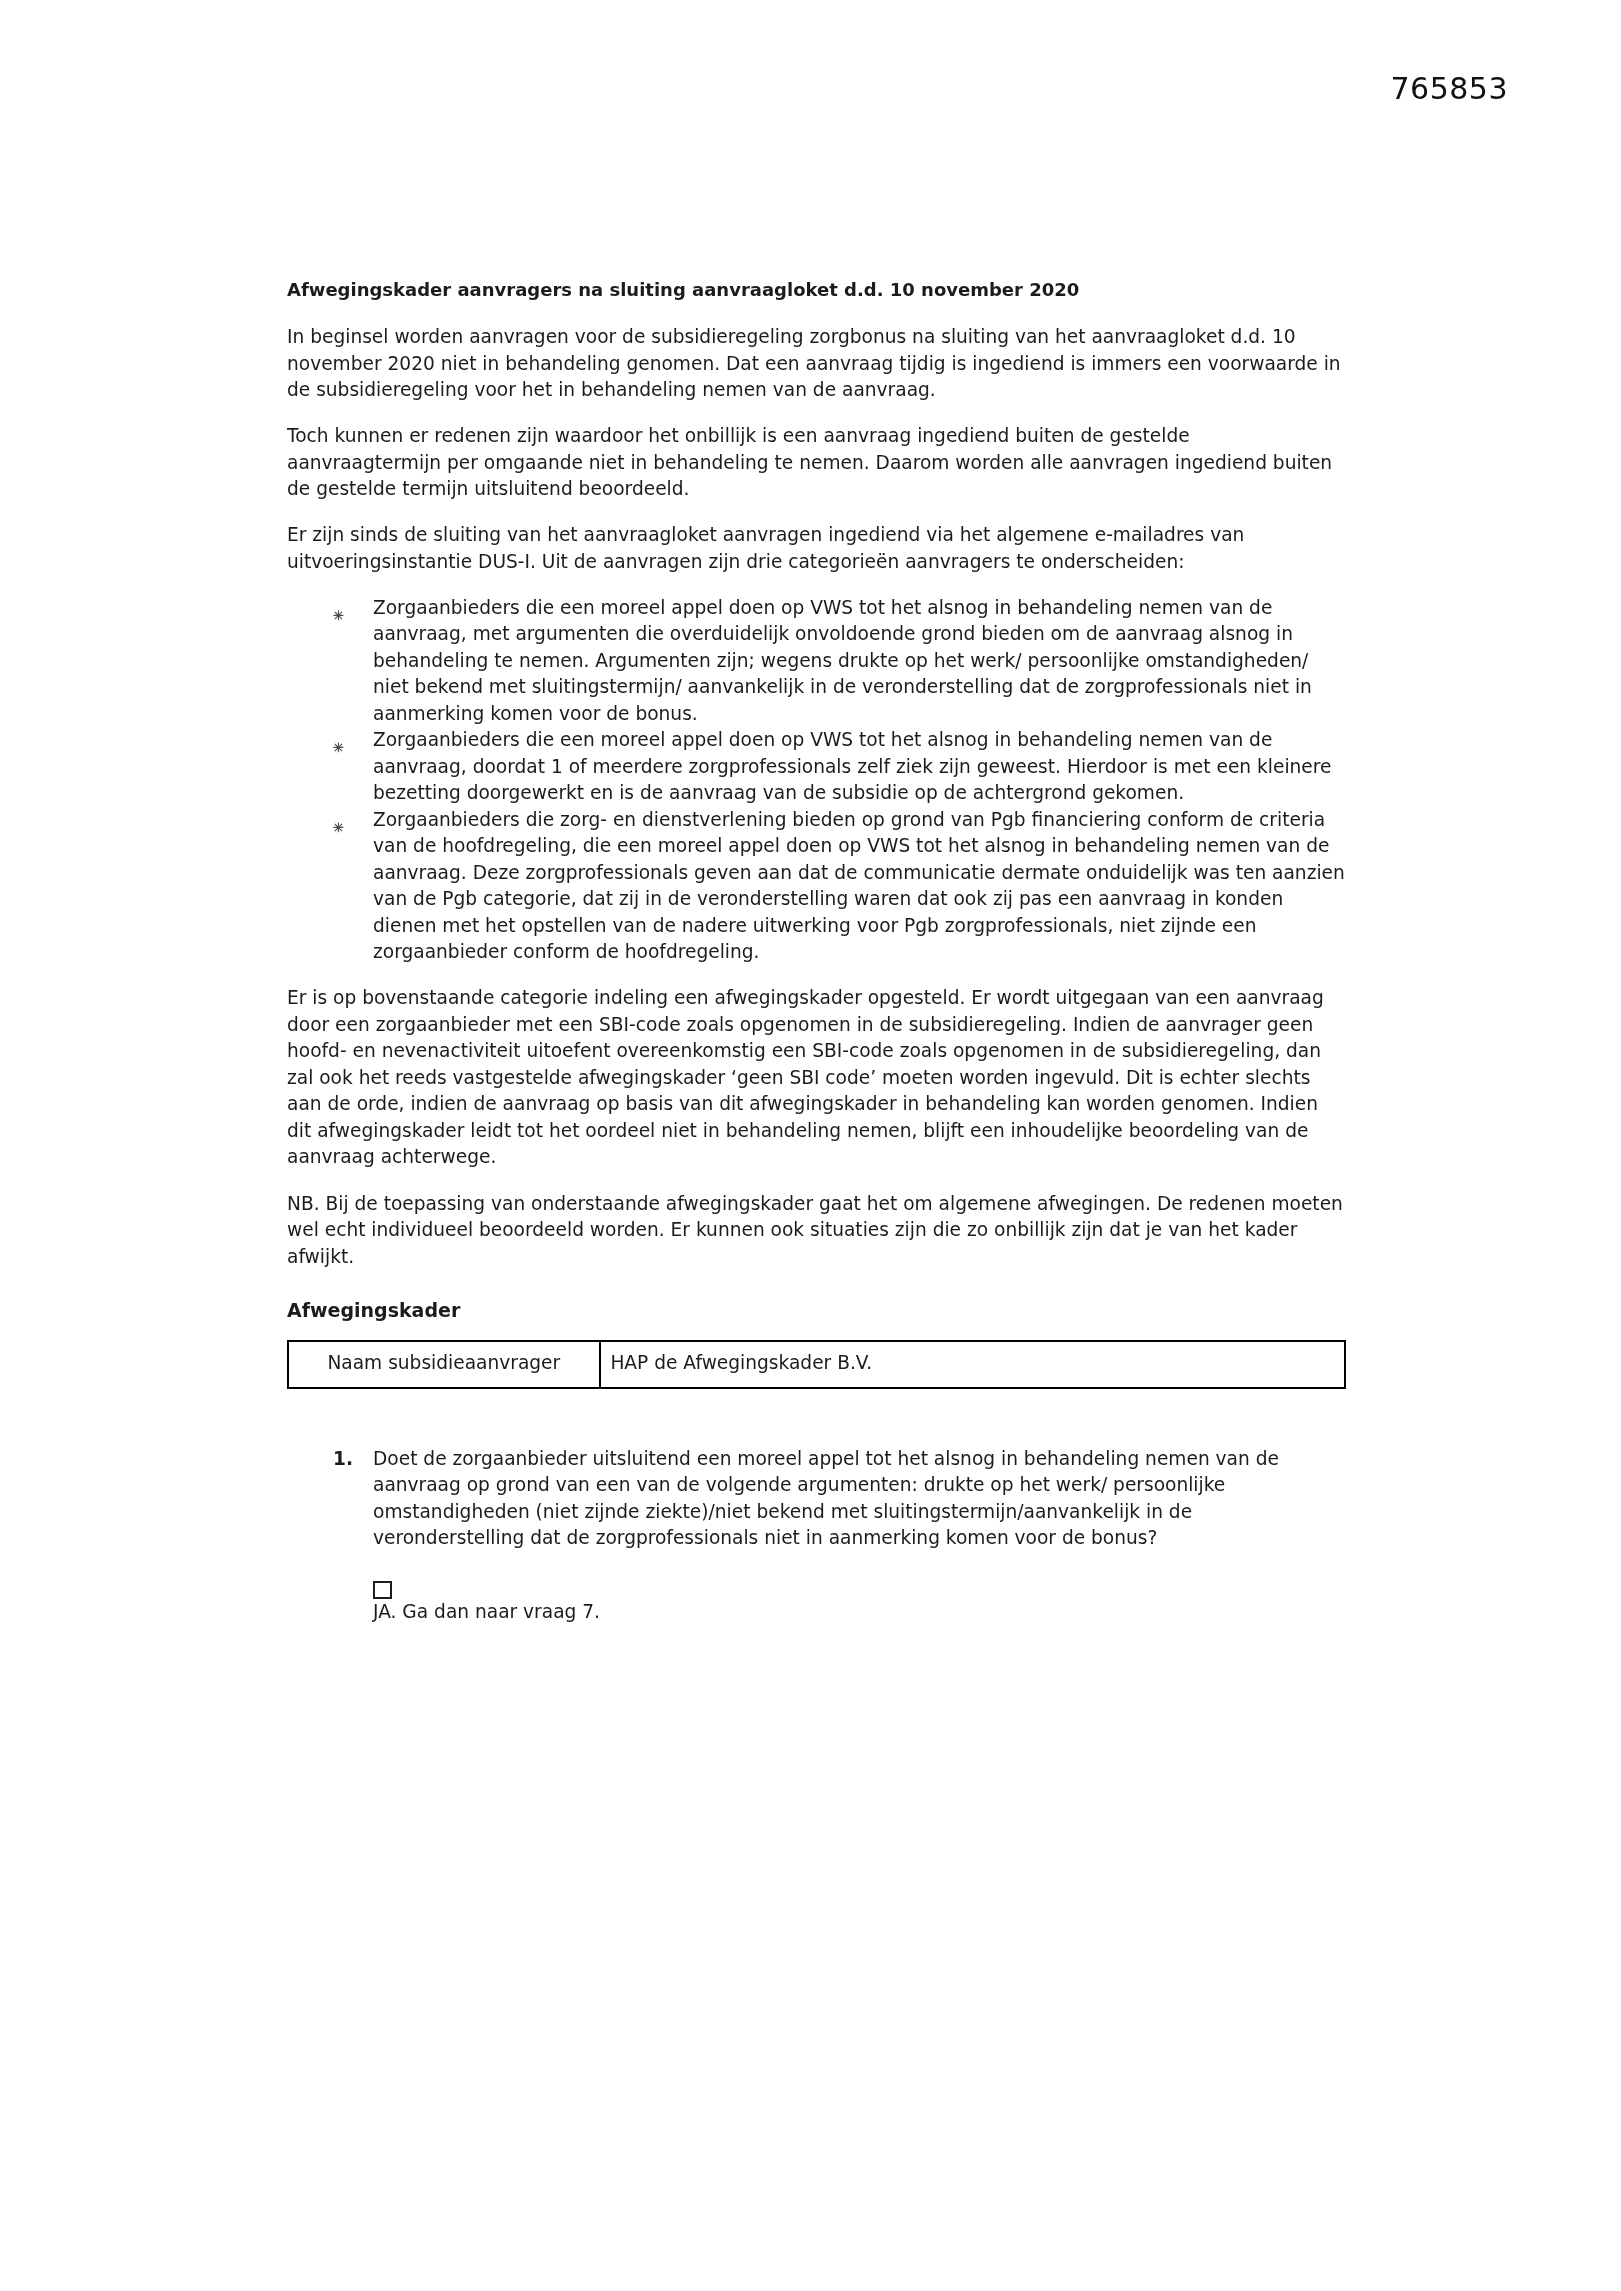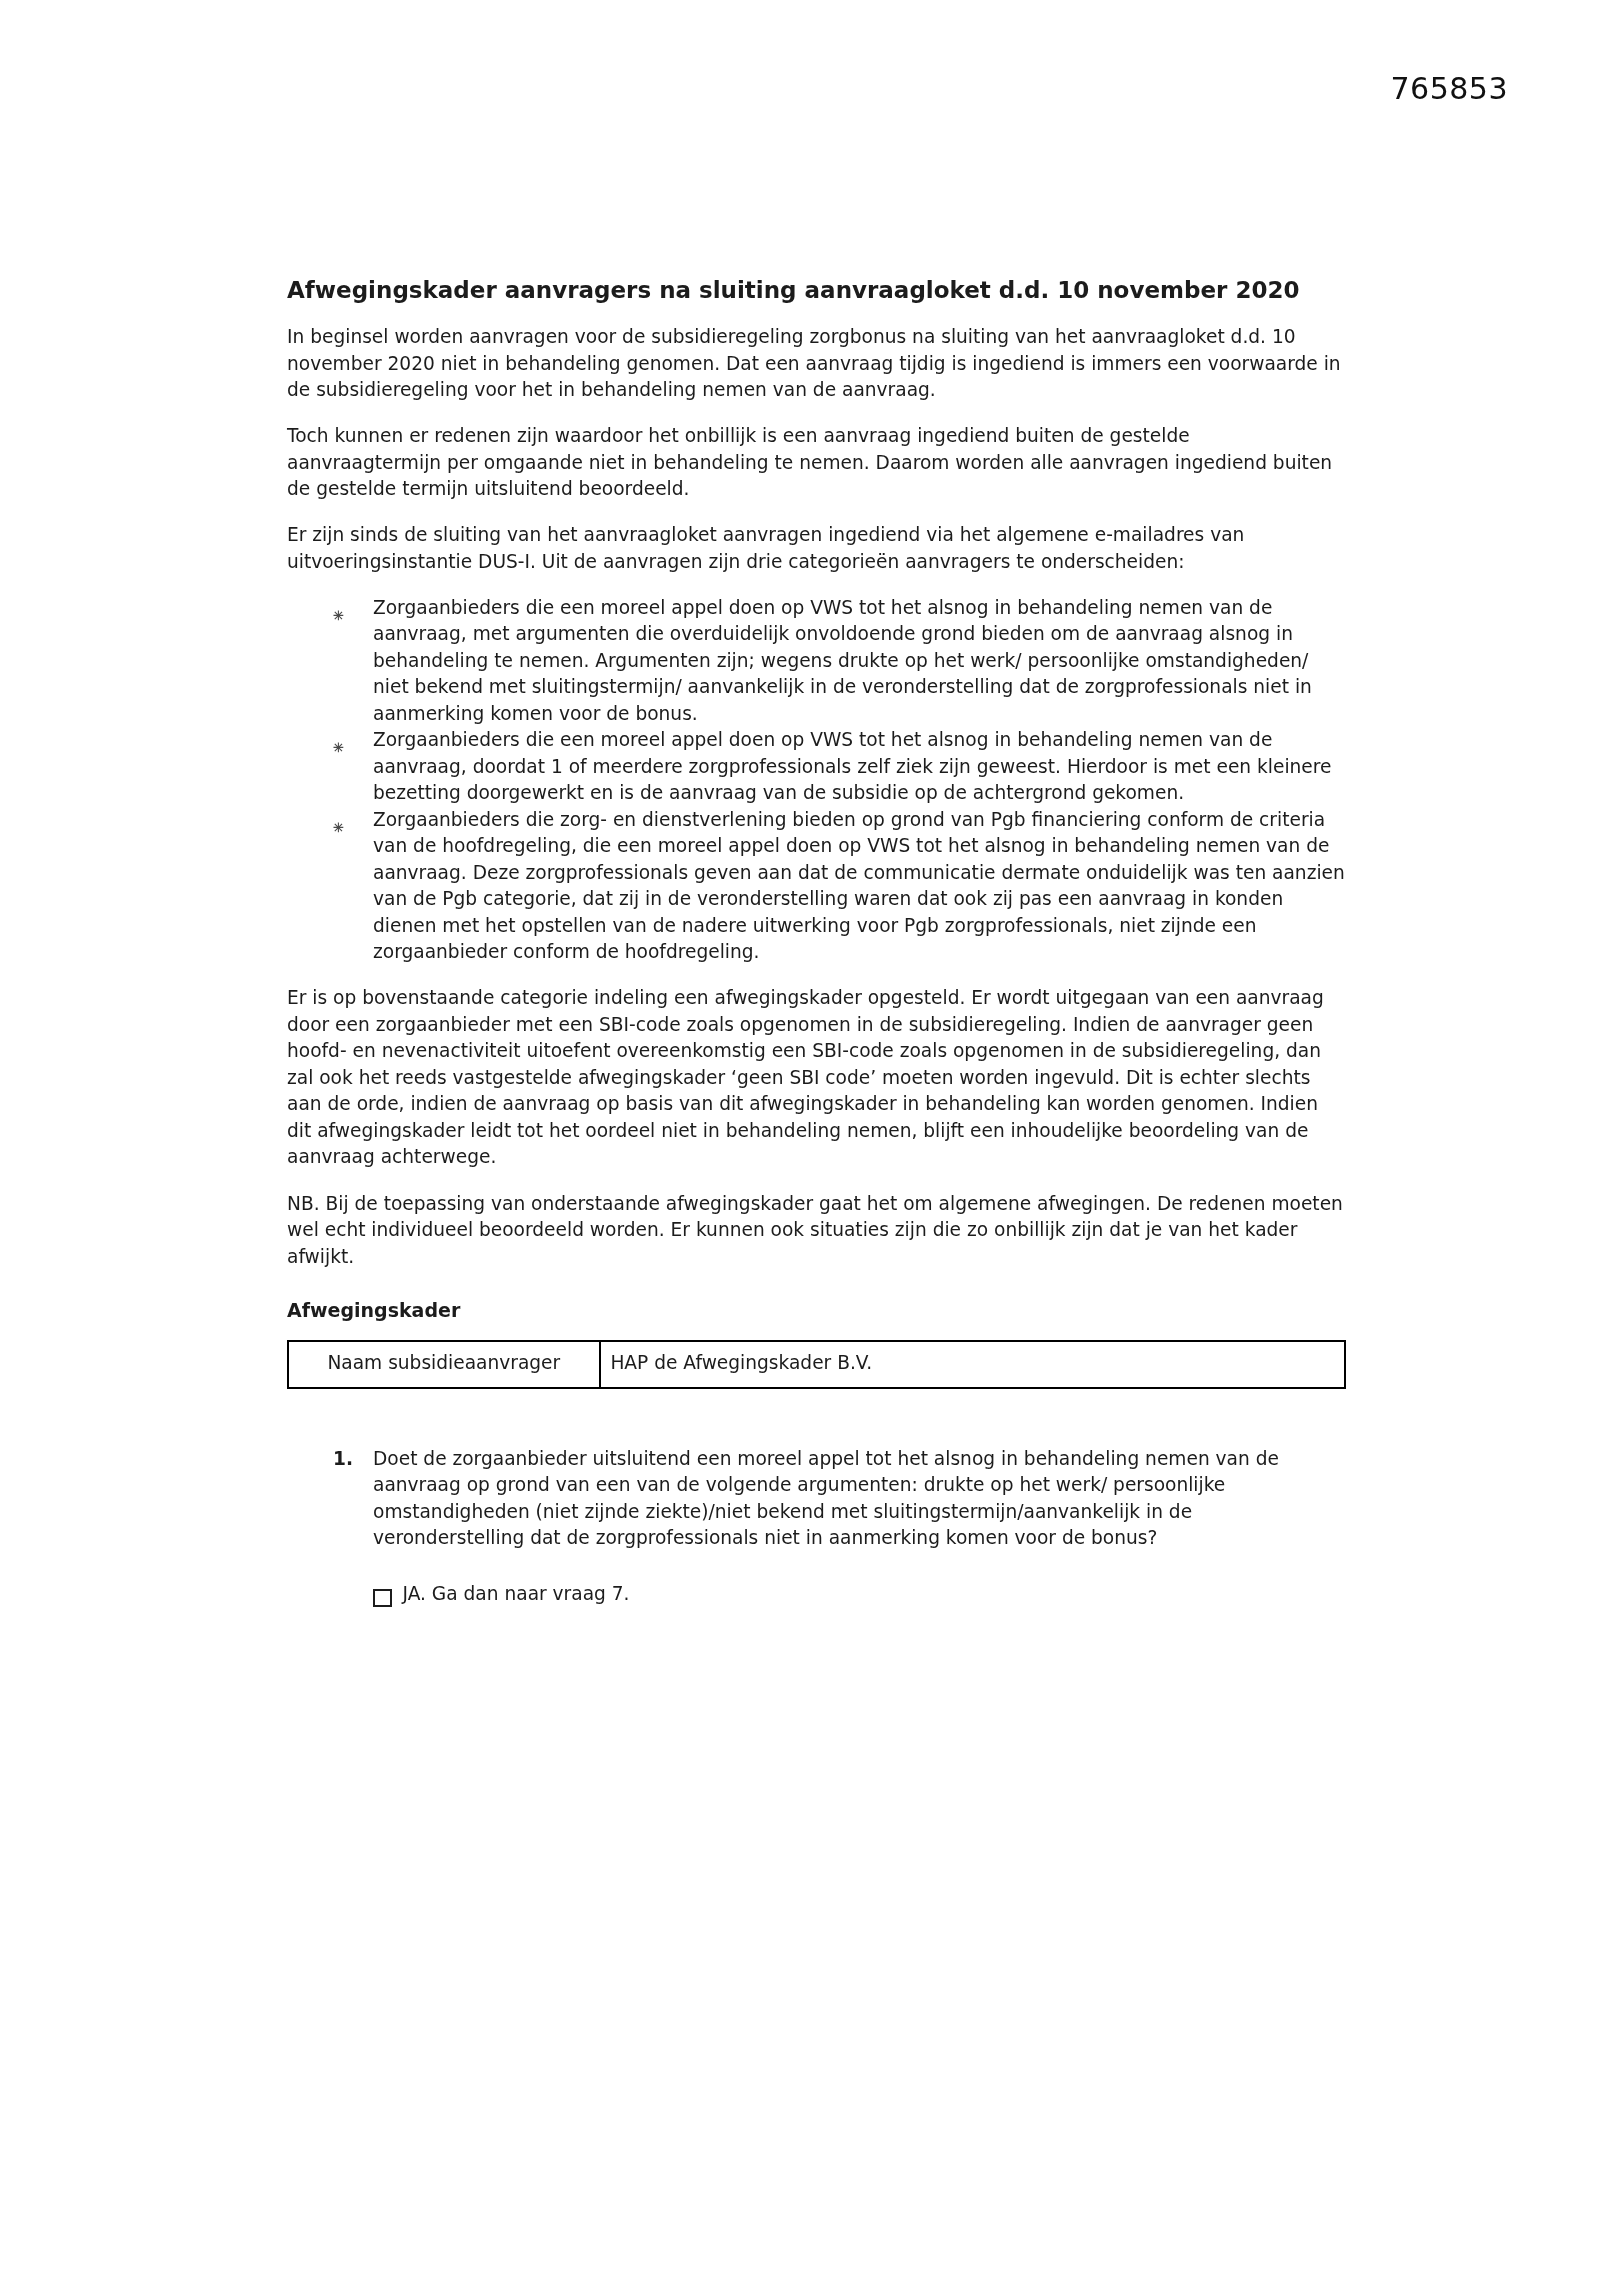--- a/index.html
+++ b/index.html
@@ -26,21 +26,21 @@
   }
   .content {
     position: absolute;
     left: 287px;
     top: 277px;
     width: 1059px;
     font-size: 18.6px;
     line-height: 26.5px;
   }
   .doc-title {
-    font-size: 23px;
+    font-size: 18px;
     font-weight: bold;
     margin: 0 0 20.6px 0;
     line-height: 26.5px;
   }
   .para {
     margin: 0 0 19.6px 0;
   }
   .bullet-list {
     margin: 0 0 19.6px 0;
     padding-left: 46px;
@@ -86,21 +86,22 @@
     flex: 0 0 40px;
     font-weight: bold;
   }
   .q-text {
     flex: 1 1 auto;
   }
   .option-row {
     padding-left: 86px;
     margin: 0 0 22.5px 0;
     display: flex;
-    align-items: flex-end;
+    align-items: flex-start;
+    flex-direction: column;
   }
   .checkbox {
     display: inline-block;
     width: 14.7px;
     height: 14.7px;
     border: 2px solid #1c1c1c;
     margin-right: 10.8px;
     flex: 0 0 auto;
     background: #fff;
   }

